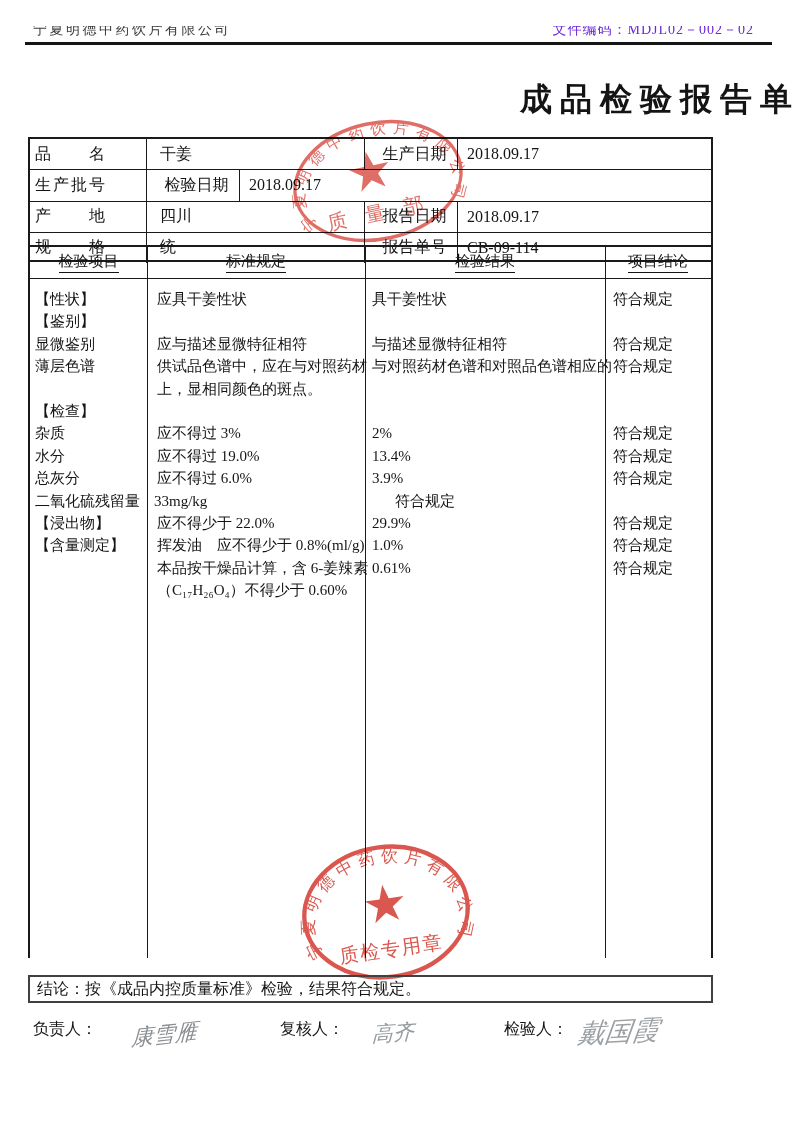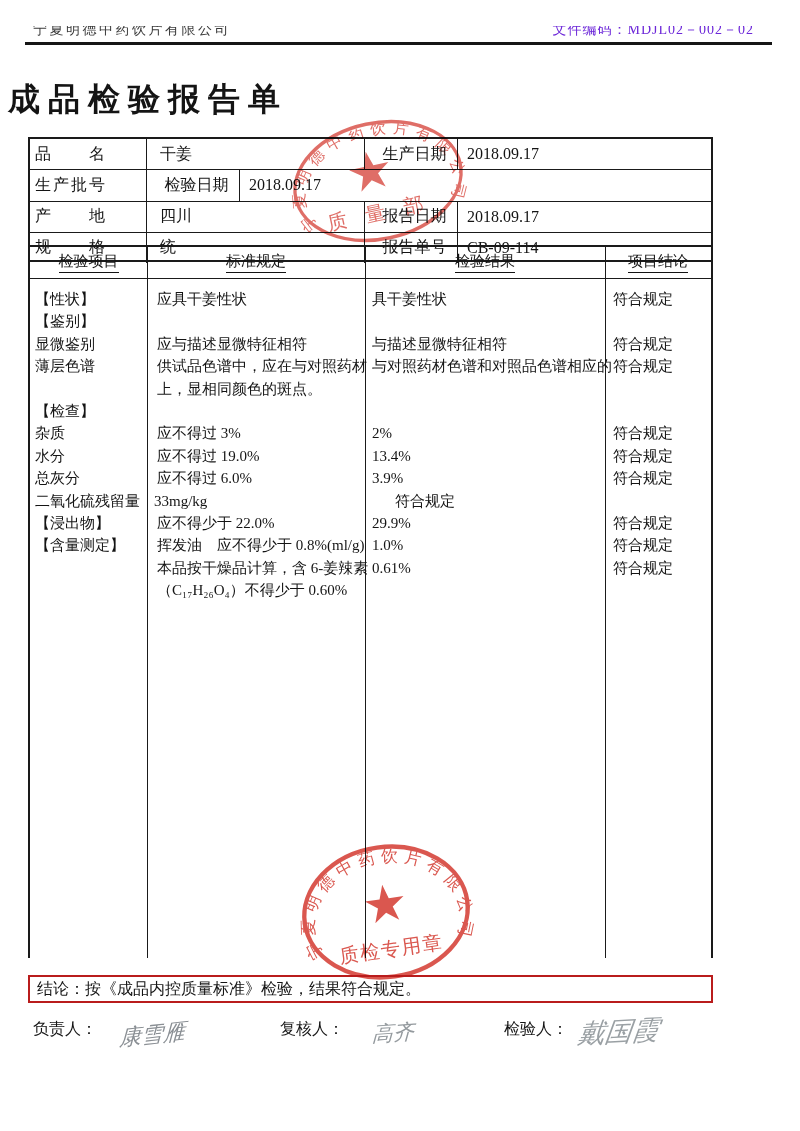--- a/index.html
+++ b/index.html
@@ -6,21 +6,21 @@
   .page{position:relative;width:800px;height:1131px;background:#ffffff;overflow:hidden;
         font-family:"Liberation Serif","DejaVu Serif",serif;color:#141414;}
 
   
   .tophdr{position:absolute;left:0;top:26px;width:800px;height:16px;overflow:hidden;}
   .tophdr .inner{margin-top:-5px;position:relative;height:22px;}
   .hdr-company{position:absolute;left:33px;font-size:14px;letter-spacing:2.5px;color:#3a3a3a;}
   .hdr-code{position:absolute;right:46px;font-size:14px;letter-spacing:1px;color:#6d28d9;}
   .toprule{position:absolute;left:25px;top:42px;width:747px;height:2.5px;background:#151515;}
 
-  .title{position:absolute;left:0;top:78px;width:800px;text-align:left;
+  .title{position:absolute;left:0;top:78px;width:800px;text-align:right;
          font-size:32px;font-weight:bold;letter-spacing:8px;padding-left:8px;box-sizing:border-box;}
 
   
   .info-table{position:absolute;left:28px;top:137px;width:685px;height:125px;
               border:2px solid #1a1a1a;box-sizing:border-box;}
   .irow{display:flex;height:30.25px;border-bottom:1.6px solid #1a1a1a;}
   .irow:last-child{border-bottom:none;}
   .icell{display:flex;align-items:center;font-size:16px;box-sizing:border-box;border-right:1.6px solid #1a1a1a;overflow:visible;white-space:nowrap;}
   .icell.l1{width:117px;padding-left:5px;}
   .icell.v1{width:218px;padding-left:13px;}
@@ -41,27 +41,27 @@
   .mrows{position:absolute;left:0;top:32px;width:100%;padding-top:9px;}
   .mrow{display:flex;height:22.4px;}
   .mcell{font-size:15px;line-height:22.4px;white-space:nowrap;box-sizing:border-box;}
   .mc1{width:117px;padding-left:5px;}
   .mc2{width:218px;padding-left:10px;}
   .mc3{width:240px;padding-left:7px;}
   .mc4{width:106px;padding-left:8px;}
 
   
   .conclusion{position:absolute;left:28px;top:975px;width:685px;height:28px;
-              border:2px solid #b91c1c;box-sizing:border-box;display:flex;align-items:center;}
+              border:2px solid #404040;box-sizing:border-box;display:flex;align-items:center;}
   .conclusion span{font-size:16px;padding-left:7px;}
 
   
   .sigrow{position:absolute;left:0;top:1016px;width:800px;height:50px;}
   .sig{position:absolute;display:flex;align-items:flex-start;}
-  .sig1{left:33px;} .sig2{left:280px;} .sig3{left:504px;}
+  .sig1{left:33px;gap:12px;} .sig2{left:280px;} .sig3{left:504px;}
   .siglabel{font-size:16px;line-height:26px;}
   .signame{font-family:"DejaVu Serif","Liberation Serif",serif;font-style:italic;}
   .sn1{margin-left:22px;font-size:22px;color:#8a8f94;transform:rotate(-6deg) skewX(-8deg);margin-top:4px;}
   .sn2{margin-left:28px;font-size:21px;color:#949a9e;transform:rotate(-4deg) skewX(-6deg);margin-top:3px;}
   .sn3{margin-left:10px;font-size:27px;color:#9aa0a4;transform:rotate(-3deg) skewX(-10deg);margin-top:-2px;}
 
   
   .stamp{position:absolute;mix-blend-mode:multiply;pointer-events:none;}
   .stamp-top{left:268px;top:91px;opacity:.78;}
   .stamp-bottom{left:271px;top:817px;opacity:.9;}

